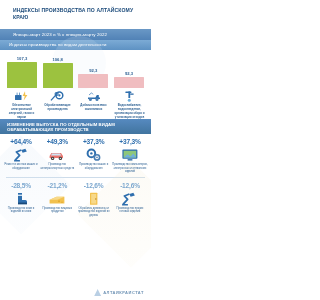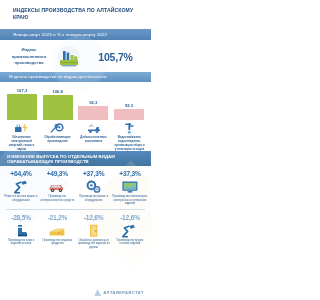--- a/index.html
+++ b/index.html
@@ -264,36 +264,20 @@
 
   <div class="wm wm-3"></div>
 
   <div class="header">
     <div class="title">ИНДЕКСЫ ПРОИЗВОДСТВА ПО АЛТАЙСКОМУ КРАЮ</div>
   </div>
   <div class="subbar">
     <div class="sub">Январь-март 2023  в % к январю-марту 2022</div>
   </div>
 
-  <div class="mainrow">
-    <div class="lbl">Индекс промышленного производства</div>
-    <div class="ico">
-      <svg width="26" height="22" viewBox="0 0 26 22">
-        <circle cx="13" cy="11" r="11" fill="#eef4fa"></circle>
-        <rect x="4" y="14" width="18" height="5" rx="0.6" fill="#9cc23f"></rect>
-        <rect x="4" y="16.4" width="18" height="0.7" fill="#7aa62f"></rect>
-        <rect x="7" y="5" width="2.6" height="9" fill="#2f6fae"></rect>
-        <rect x="10.6" y="6.6" width="2.6" height="7.4" fill="#2f6fae"></rect>
-        <rect x="14.6" y="9" width="3" height="5" fill="#9cc23f"></rect>
-        <rect x="18.2" y="10.4" width="3" height="3.6" fill="#9cc23f"></rect>
-        <rect x="5.6" y="19.4" width="14.8" height="0.8" fill="#2f6fae"></rect>
-      </svg>
-    </div>
-    <div class="val">105,7%</div>
-  </div>
 
   <div class="secbar">
     <span>Индексы производства по видам деятельности</span>
   </div>
 
   <div class="chart">
     <div class="col">
       <div class="v">107,3</div>
       <div class="bar green" style="height:26px"></div>
     </div>

